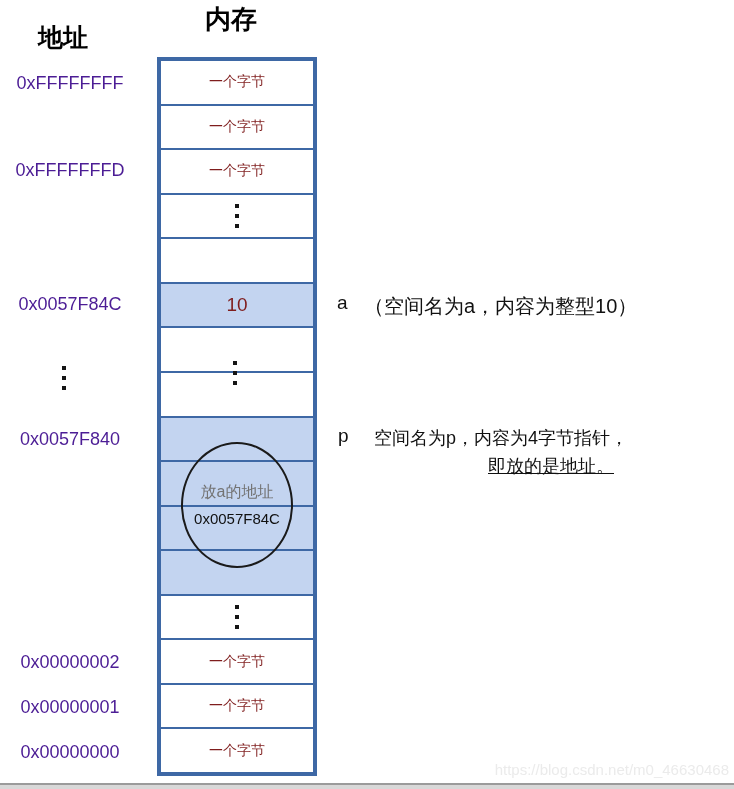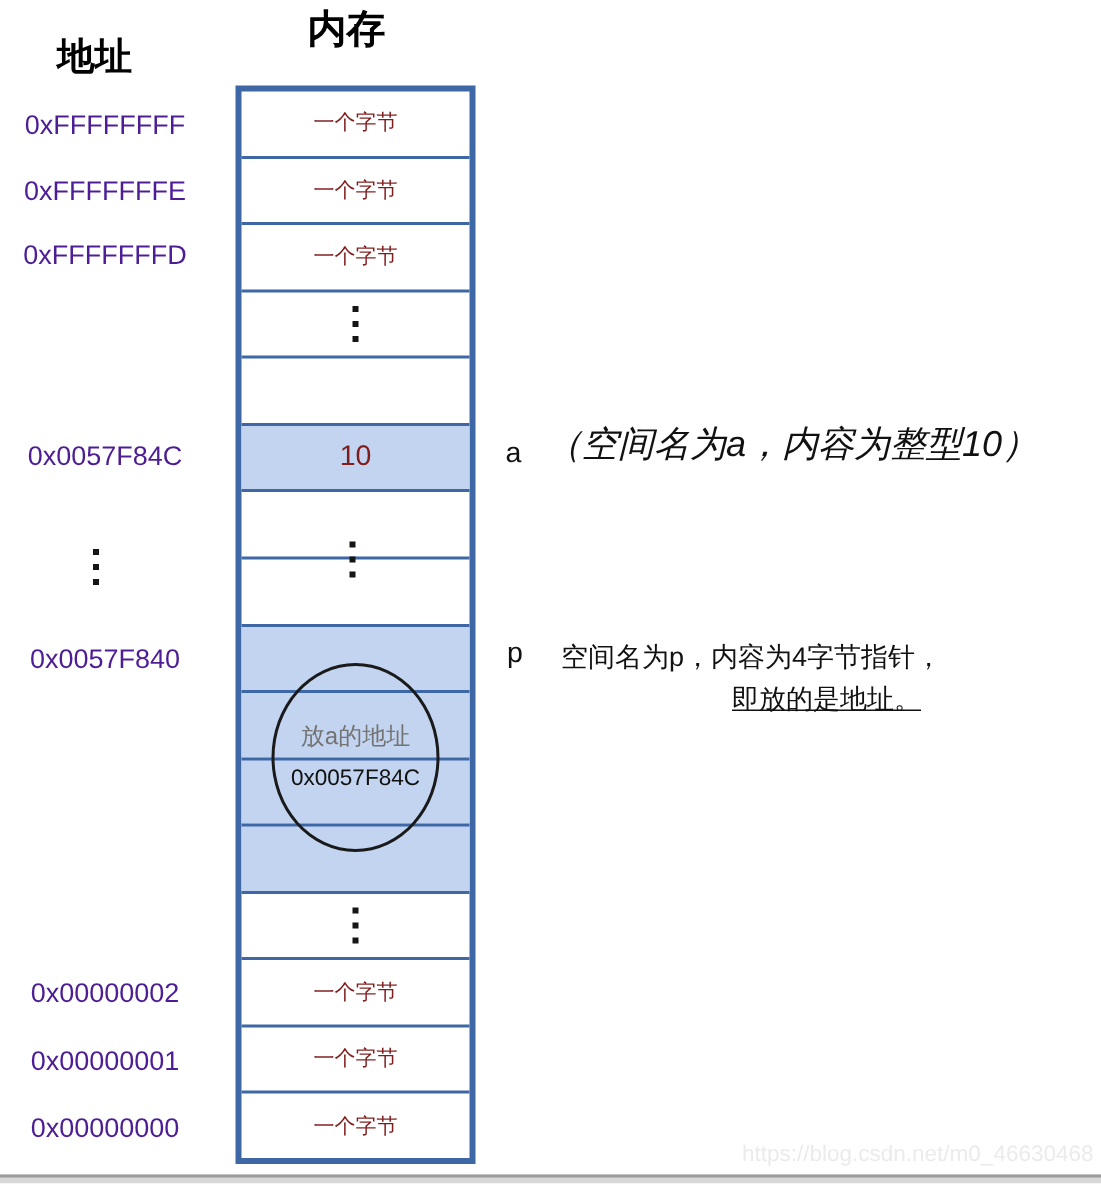--- a/index.html
+++ b/index.html
@@ -86,21 +86,21 @@
     display:flex;flex-direction:column;align-items:center;justify-content:center;
     z-index:2;
     background:transparent;
   }
   .circle .l1{font-size:16px;line-height:18px;color:#737373;white-space:nowrap;}
   .circle .l2{font-size:15px;line-height:18px;margin-top:9px;color:#111;white-space:nowrap;}
 
   
   .ann{position:absolute;white-space:nowrap;color:#111;}
   .ann-a-label{left:337px;top:292px;font-size:19px;}
-  .ann-a-text{left:364px;top:280px;font-size:24px;font-style:italic;}
+  .ann-a-text{left:364px;top:293px;font-size:20px;}
   .ann-p-label{left:338px;top:425px;font-size:19px;}
   .ann-p-line1{left:374px;top:426px;font-size:18px;}
   .ann-p-line2{left:488px;top:454px;font-size:18px;text-decoration:underline;}
 
   
   .watermark{
     position:absolute;
     right:5px;top:761px;
     font-size:15px;
     color:var(--watermark);
@@ -115,21 +115,20 @@
 </style>
 </head>
 <body>
 
 <div class="canvas">
 
   <div class="title addr-title">地址</div>
   <div class="title mem-title">内存</div>
 
   <div class="addr addr-0">0xFFFFFFFF</div>
-  <div class="addr addr-1">0xFFFFFFFE</div>
   <div class="addr addr-2">0xFFFFFFFD</div>
   <div class="addr addr-a">0x0057F84C</div>
   <div class="addr-dots vdots">
       <i></i>
       <i></i>
       <i></i>
     </div>
   <div class="addr addr-p">0x0057F840</div>
   <div class="addr addr-3">0x00000002</div>
   <div class="addr addr-4">0x00000001</div>

